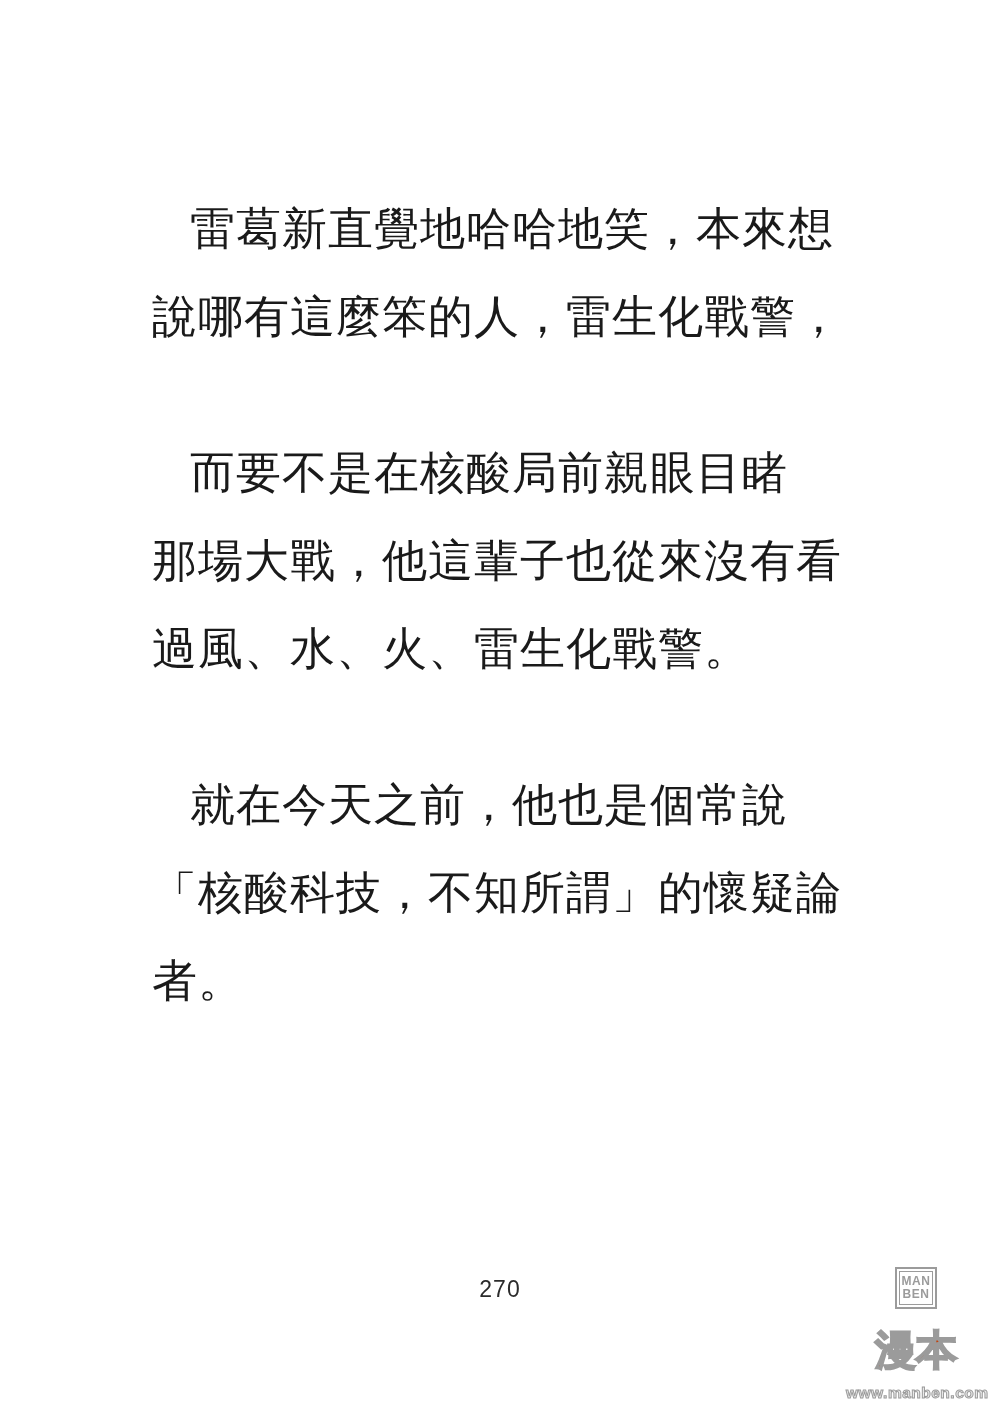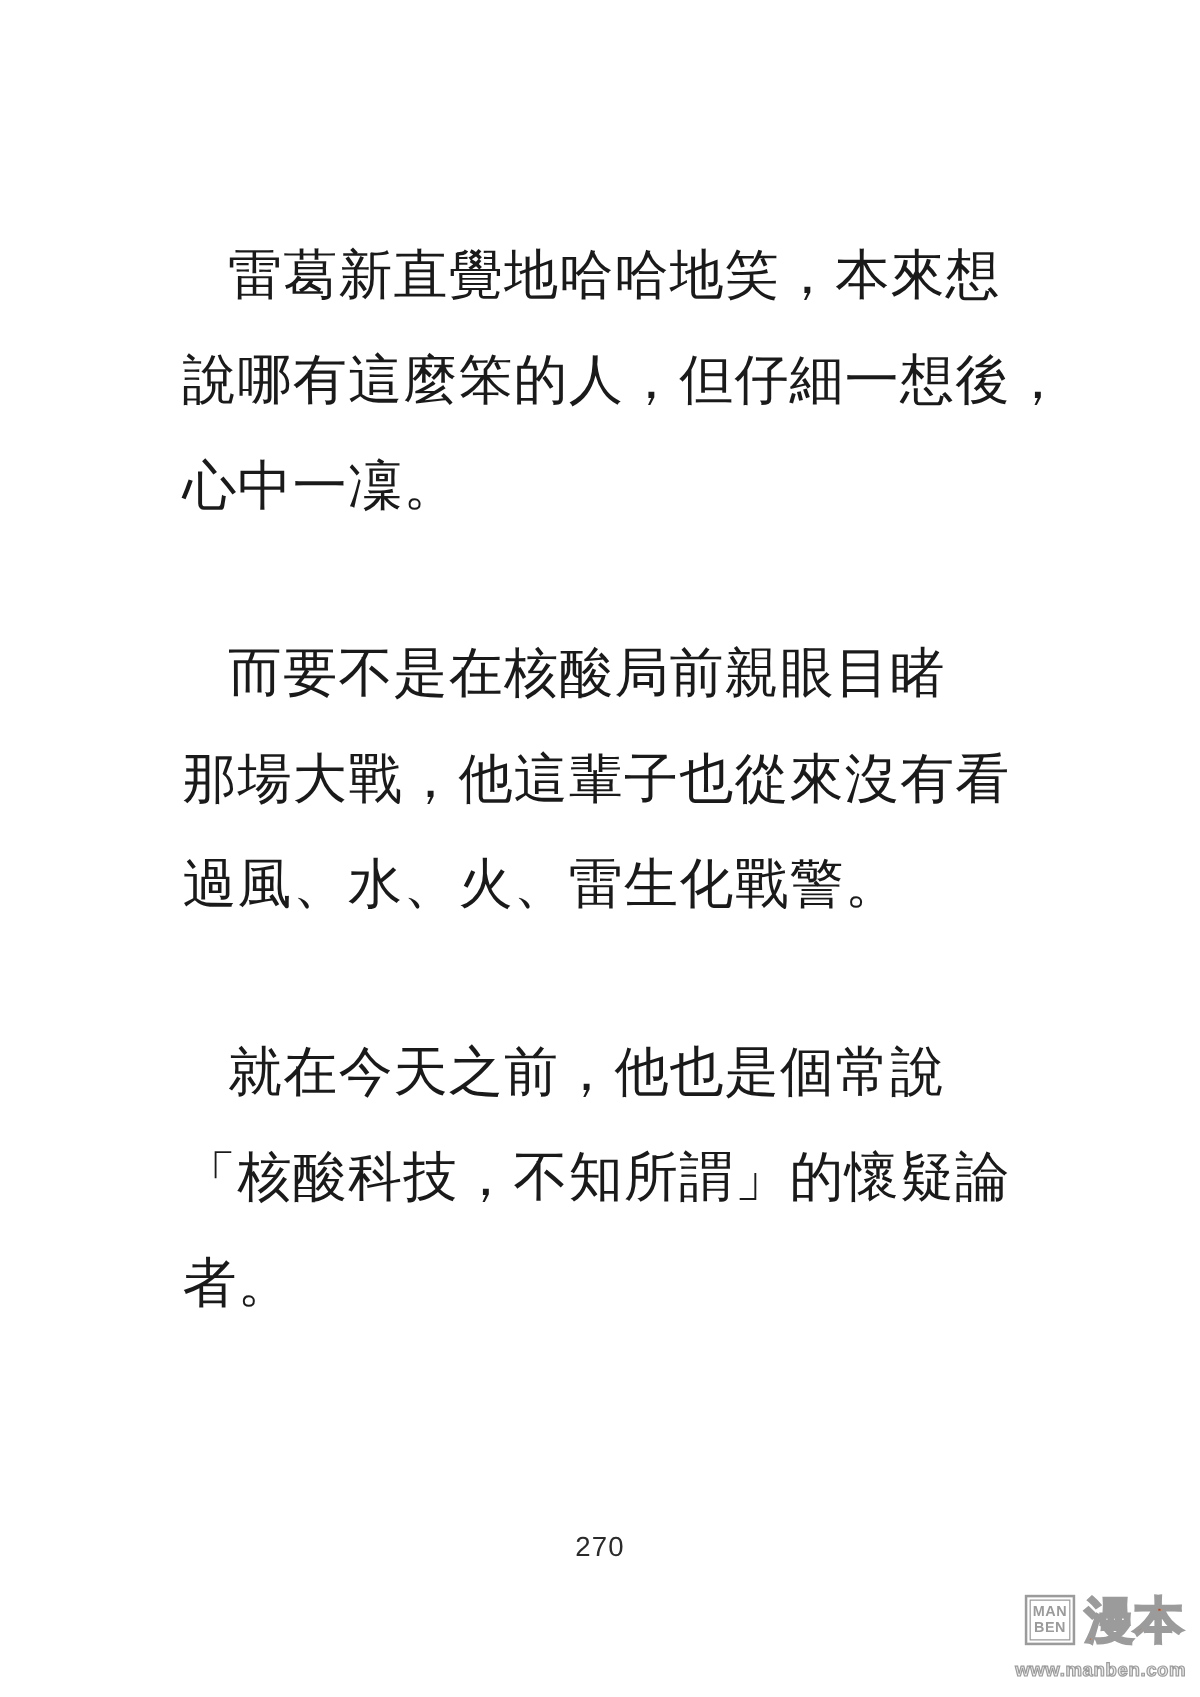--- a/index.html
+++ b/index.html
@@ -43,21 +43,22 @@
     position: absolute;
     right: 14px;
     bottom: 12px;
     width: 140px;
     text-align: center;
   }
   .wm-row {
     display: flex;
     align-items: center;
     justify-content: flex-end;
-    gap: 8px;
+    gap: 19px;
+    flex-direction: column;
   }
   .wm-box {
     box-sizing: border-box;
     width: 42px;
     height: 42px;
     border: 2px solid #9b9b9b;
     box-shadow: inset 0 0 0 2px #ffffff, inset 0 0 0 3px #9b9b9b;
     background: #ffffff;
     display: flex;
     flex-direction: column;
@@ -90,22 +91,21 @@
 </style>
 </head>
 <body>
 
 <div class="page">
 
   <div class="textblock">
 
     <p class="para">
       <span class="line indent">雷葛新直覺地哈哈地笑，本來想</span>
-      <span class="line">說哪有這麼笨的人，但仔細一想後，</span>
-      <span class="line">心中一凜。</span>
+      <span class="line">說哪有這麼笨的人，雷生化戰警，</span>
     </p>
 
     <p class="para">
       <span class="line indent">而要不是在核酸局前親眼目睹</span>
       <span class="line">那場大戰，他這輩子也從來沒有看</span>
       <span class="line">過風、水、火、雷生化戰警。</span>
     </p>
 
     <p class="para">
       <span class="line indent">就在今天之前，他也是個常說</span>

